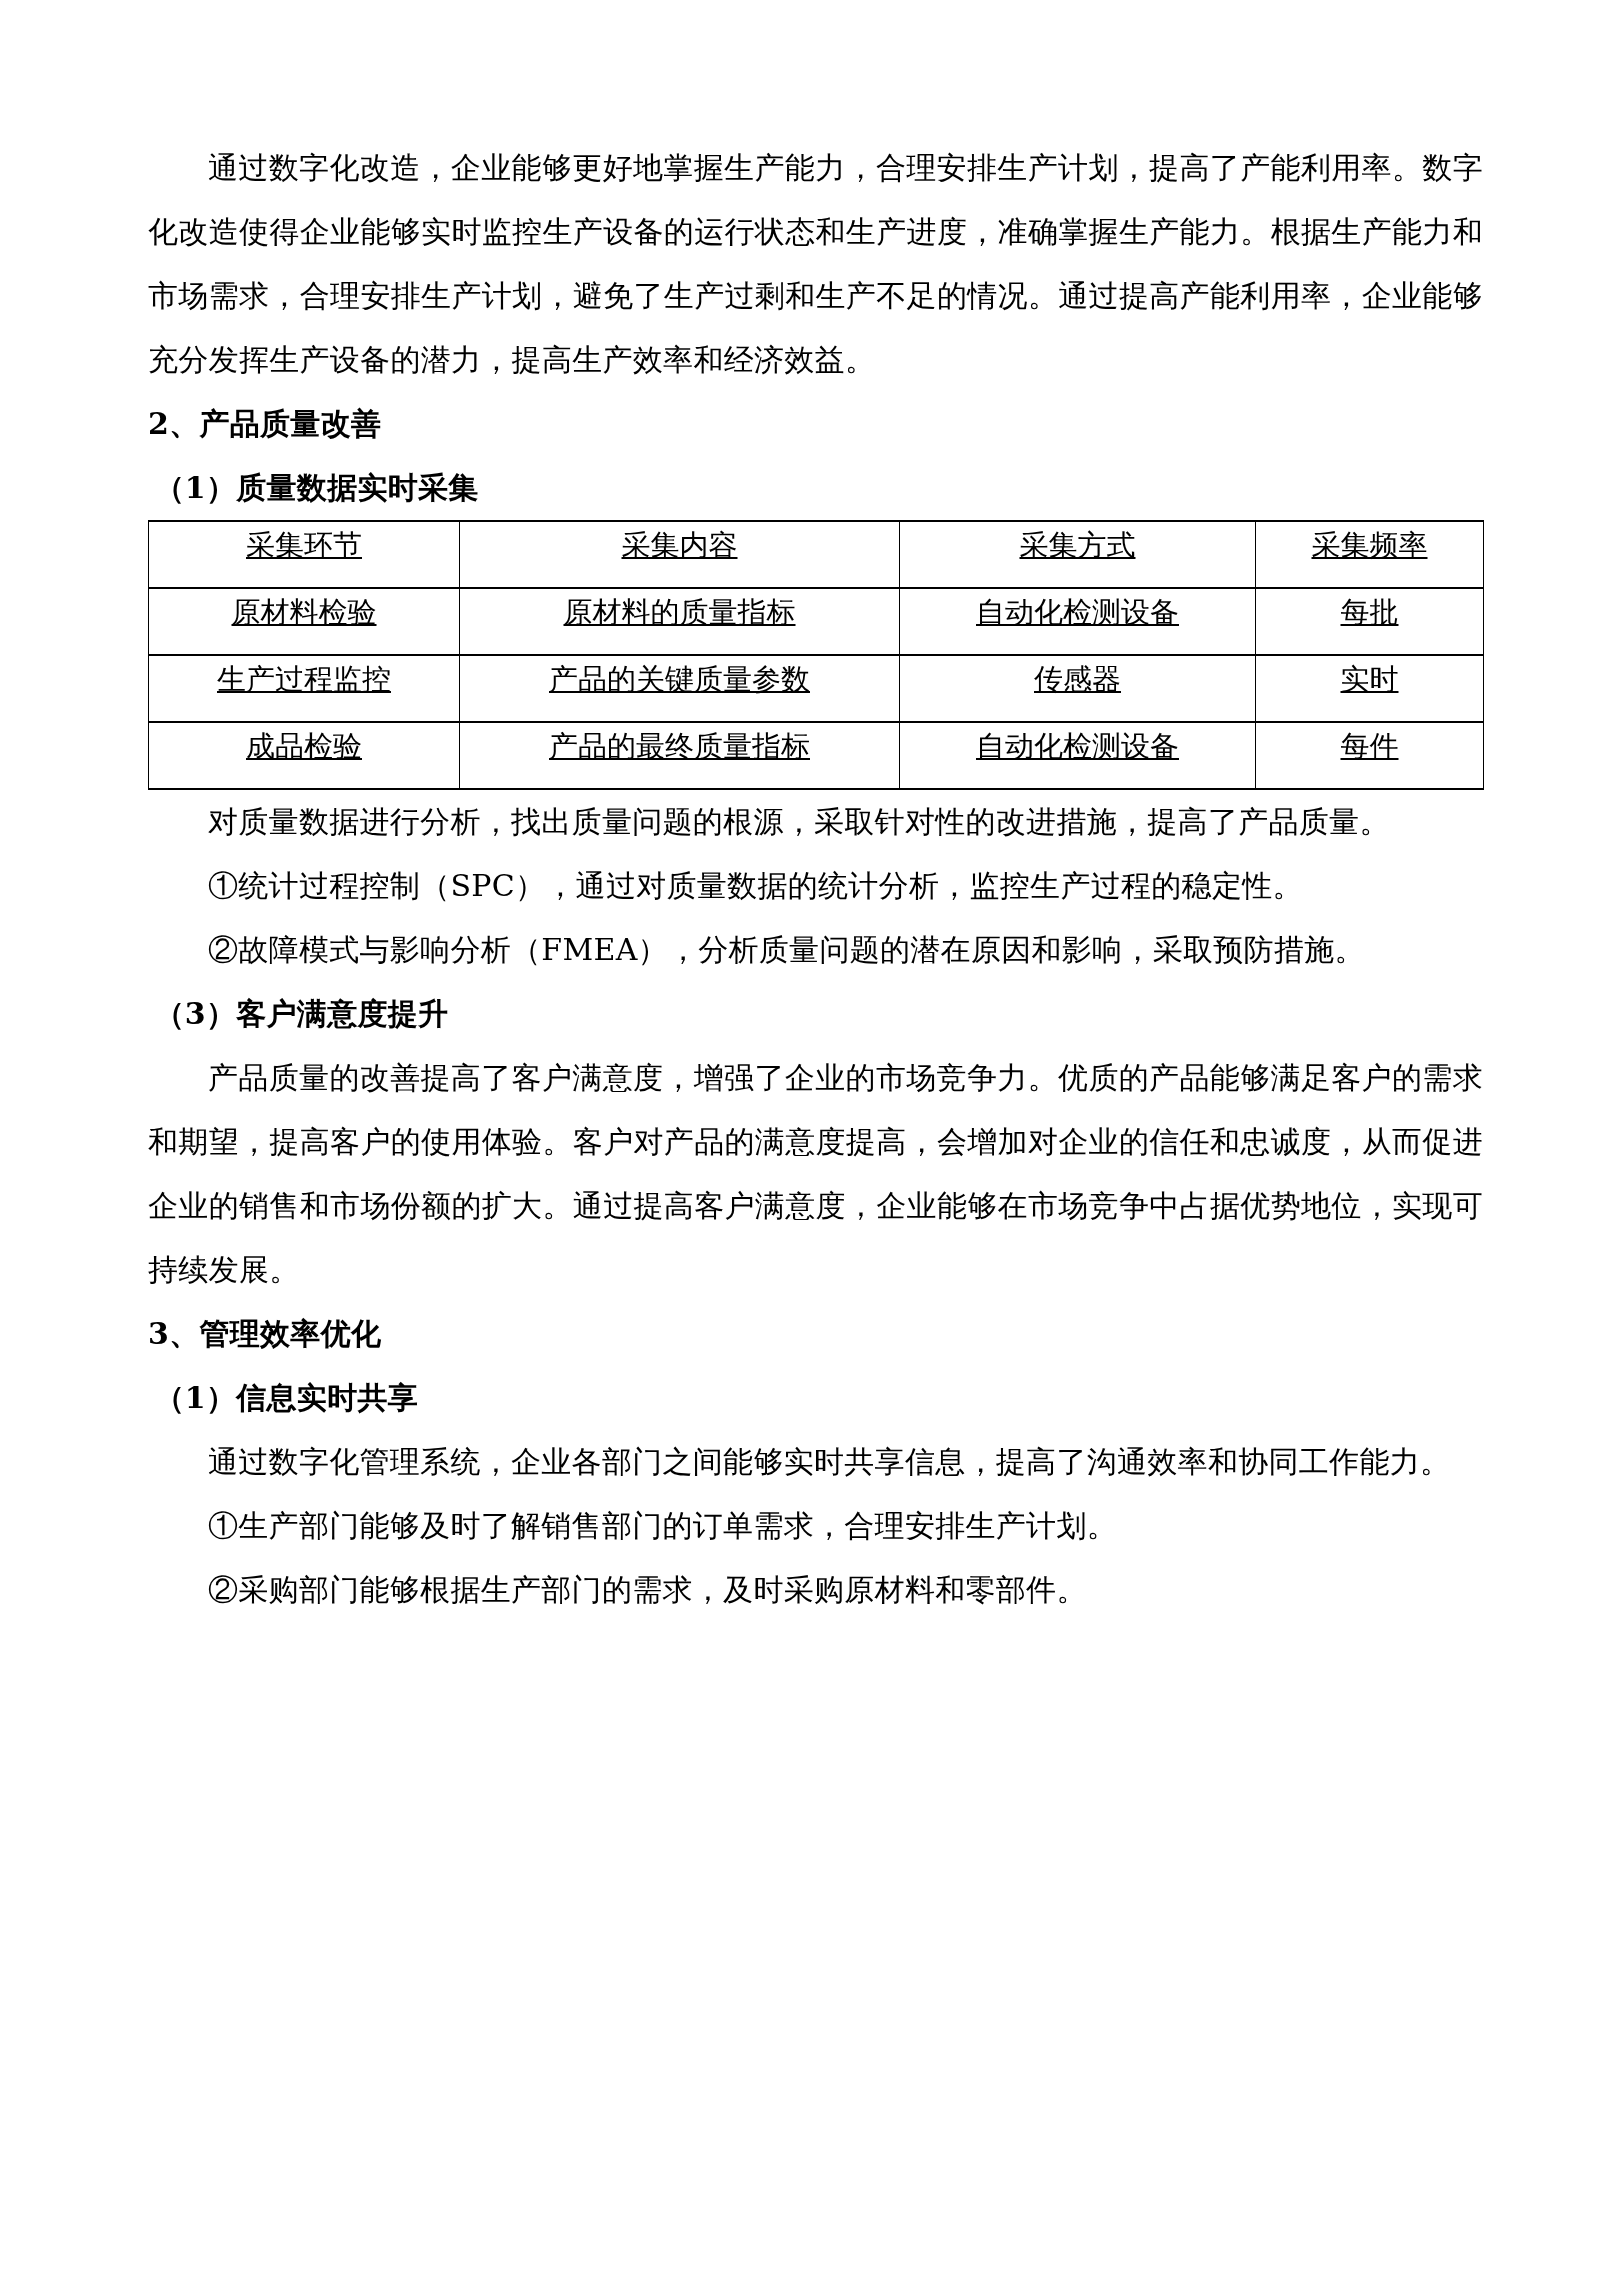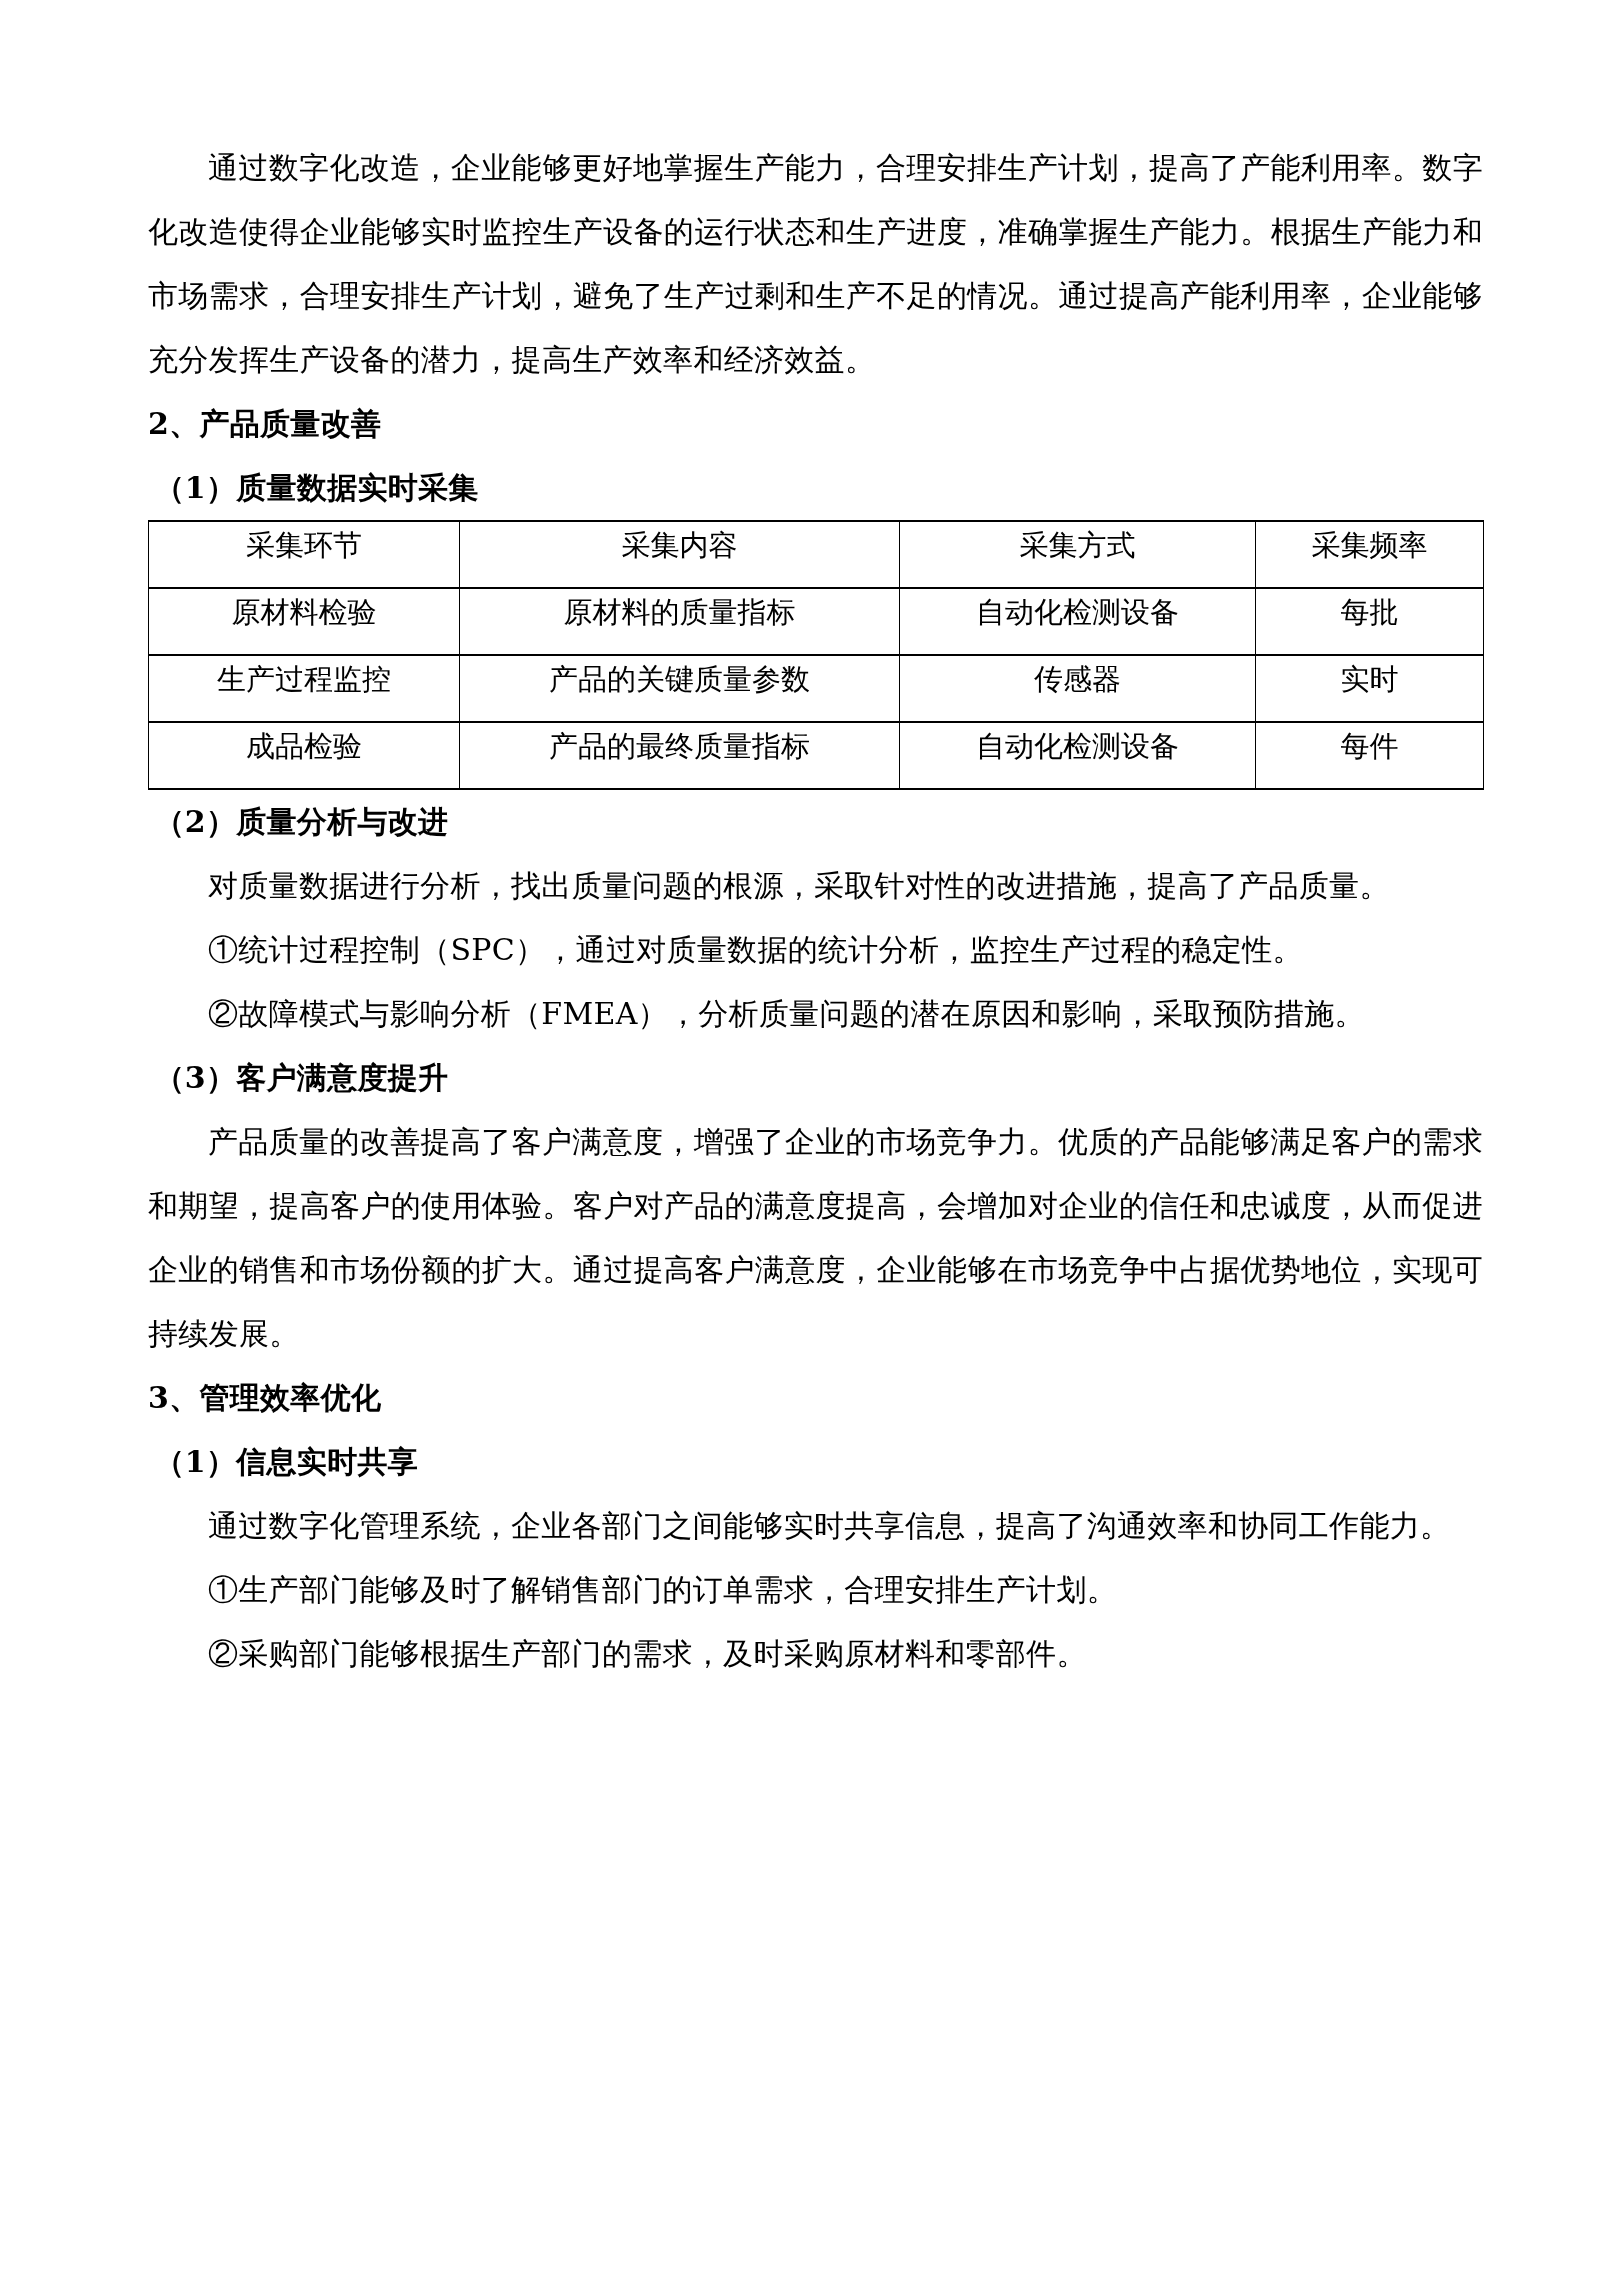--- a/index.html
+++ b/index.html
@@ -56,20 +56,21 @@
       font-size: 29px;
       line-height: 39px;
       text-align: center;
       vertical-align: top;
       padding: 3.9px 0 0 0;
       font-weight: normal;
     }
     table.data-table td.thin-v {
       border-left-width: 1.3px;
       border-right-width: 1.3px;
+      text-decoration: underline;
     }
     .col1 { width: 311px; }
     .col2 { width: 440px; }
     .col3 { width: 356px; }
     .col4 { width: 228px; }
   </style>
 </head>
 <body>
 
 <div class="page">
@@ -109,21 +110,20 @@
       </tr>
       <tr>
         <td class="thin-v">成品检验</td>
         <td class="thin-v">产品的最终质量指标</td>
         <td class="thin-v">自动化检测设备</td>
         <td class="thin-v">每件</td>
       </tr>
     </tbody>
   </table>
 
-  <p class="line-block heading-1">（2）质量分析与改进</p>
 
   <p class="line-block para">对质量数据进行分析，找出质量问题的根源，采取针对性的改进措施，提高了产品质量。</p>
 
   <p class="line-block list-item">①统计过程控制（SPC），通过对质量数据的统计分析，监控生产过程的稳定性。</p>
   <p class="line-block list-item">②故障模式与影响分析（FMEA），分析质量问题的潜在原因和影响，采取预防措施。</p>
 
   <p class="line-block heading-1">（3）客户满意度提升</p>
 
   <p class="line-block para">产品质量的改善提高了客户满意度，增强了企业的市场竞争力。优质的产品能够满足客户的需求和期望，提高客户的使用体验。客户对产品的满意度提高，会增加对企业的信任和忠诚度，从而促进企业的销售和市场份额的扩大。通过提高客户满意度，企业能够在市场竞争中占据优势地位，实现可持续发展。</p>
 

